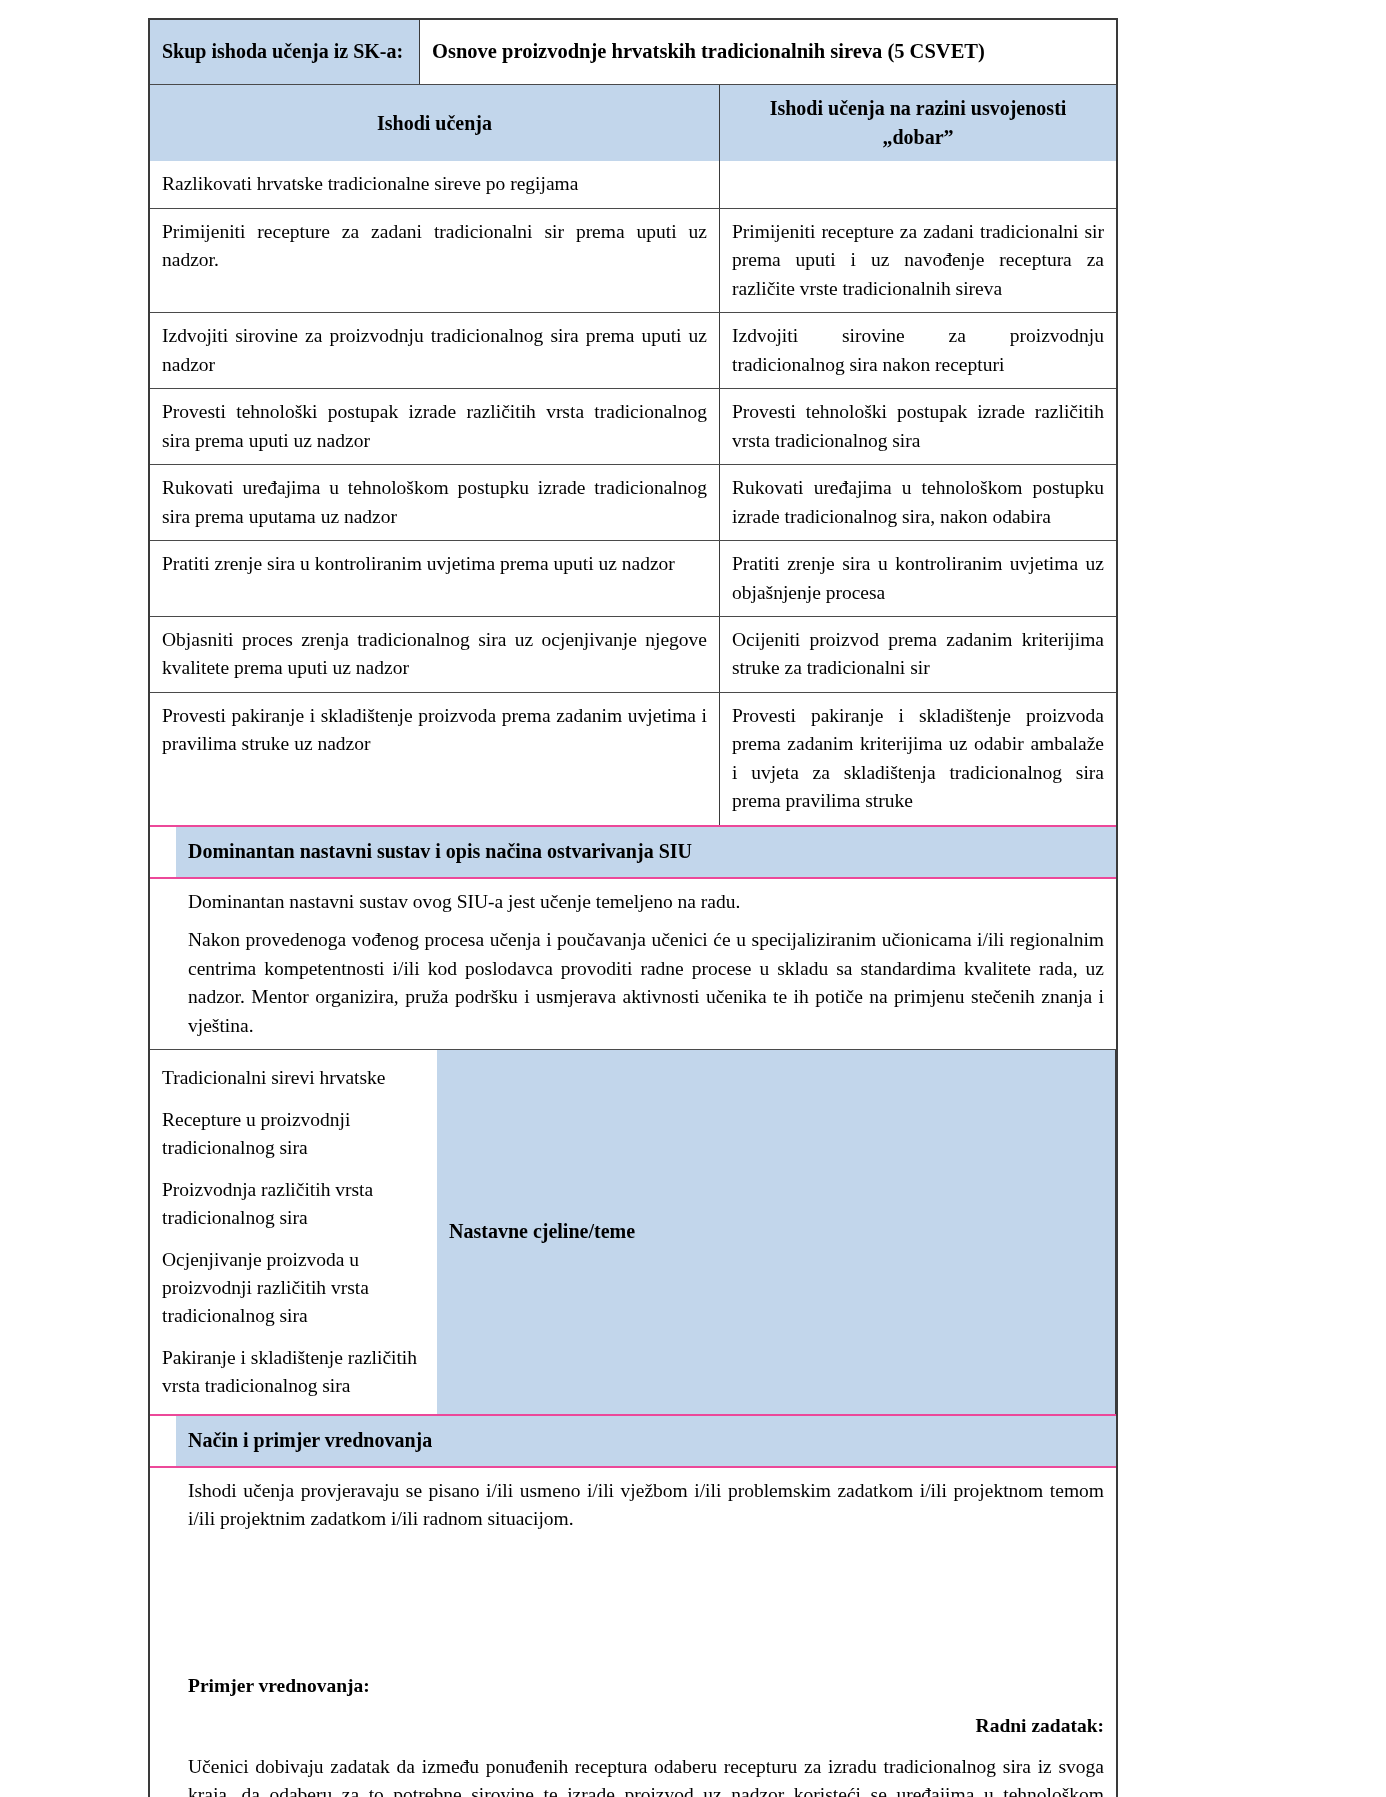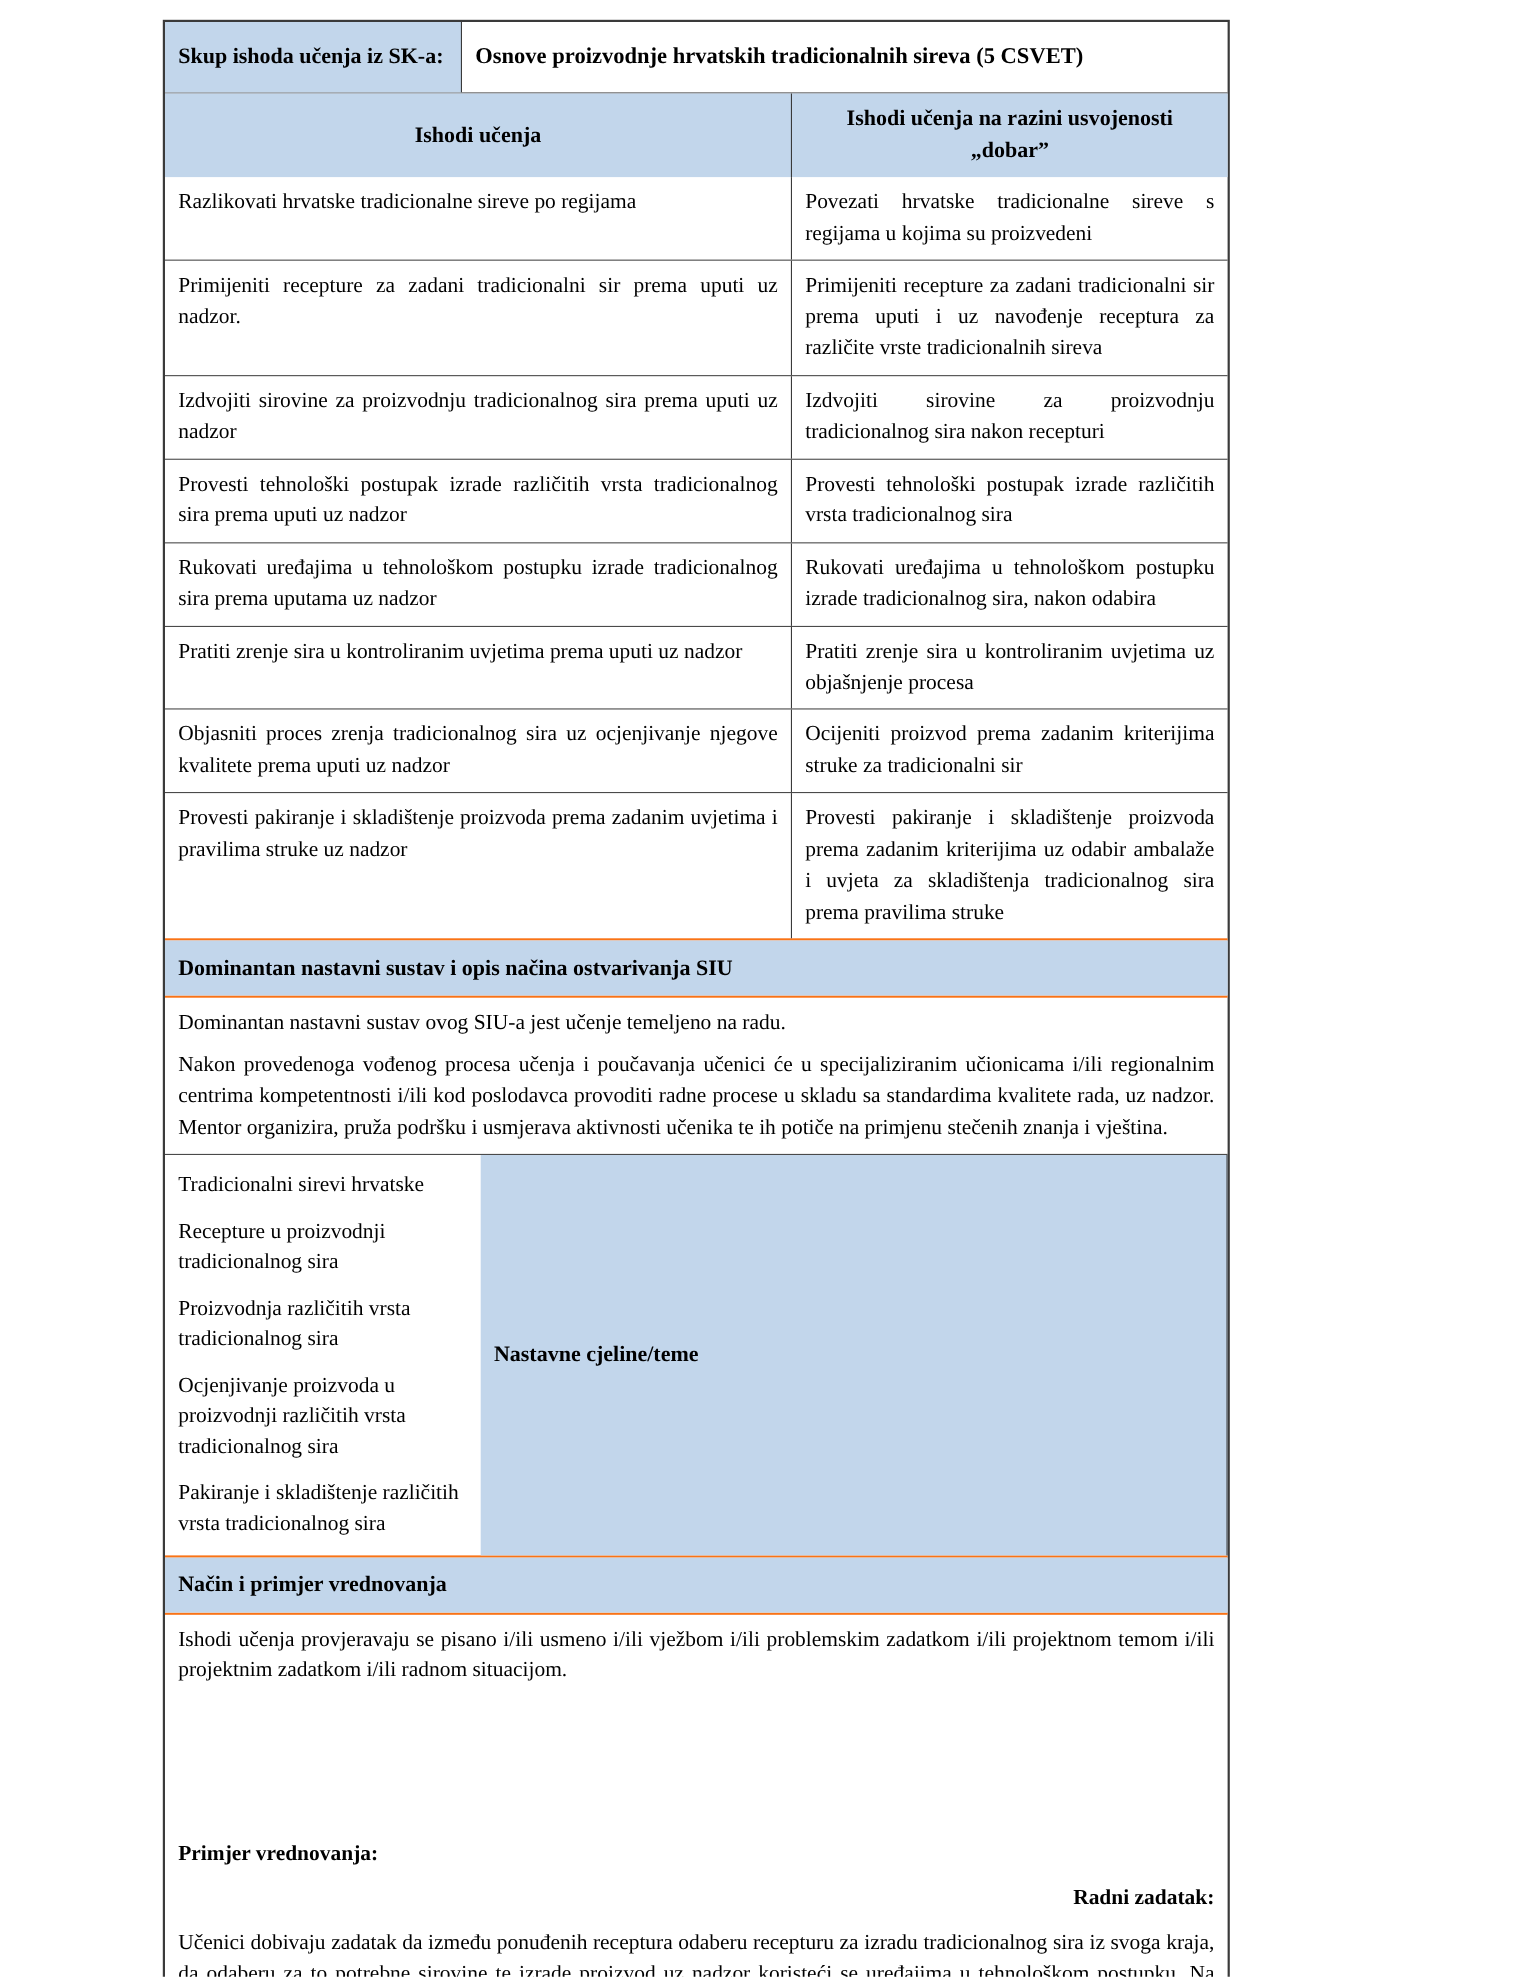--- a/index.html
+++ b/index.html
@@ -21,21 +21,21 @@
     width: 970px;
     border: 2px solid #3a3a3a;
     box-sizing: border-box;
     background: #ffffff;
   }
   .row {
     display: grid;
     box-sizing: border-box;
   }
   .row + .row { border-top: 1px solid #4a4a4a; }
-  .row.thick-top { border-top: 2px solid #f97316; }
+  .row.thick-top { border-top: 2px solid #ec4899; padding-left: 26px; }
 
   .cell {
     box-sizing: border-box;
     padding: 9px 12px;
     font-size: 19.5px;
     line-height: 1.46;
     text-align: justify;
   }
   .blue { background: #c2d6eb; }
   .bold { font-weight: bold; }
@@ -88,21 +88,20 @@
   </div>
 
   <div class="row row-headers">
     <div class="cell blue bold center vcenter">Ishodi učenja</div>
     <div class="cell blue bold center vcenter">Ishodi učenja na razini usvojenosti „dobar”</div>
   </div>
 
   <div>
     <div class="row outcome-row">
       <div class="cell">Razlikovati hrvatske tradicionalne sireve po regijama</div>
-      <div class="cell">Povezati hrvatske tradicionalne sireve s regijama u kojima su proizvedeni</div>
     </div>
 
     <div class="row outcome-row">
       <div class="cell">Primijeniti recepture za zadani tradicionalni sir prema uputi uz nadzor.</div>
       <div class="cell">Primijeniti recepture za zadani tradicionalni sir prema uputi i uz navođenje receptura za različite vrste tradicionalnih sireva</div>
     </div>
 
     <div class="row outcome-row">
       <div class="cell">Izdvojiti sirovine za proizvodnju tradicionalnog sira prema uputi uz nadzor</div>
       <div class="cell">Izdvojiti sirovine za proizvodnju tradicionalnog sira nakon recepturi</div>

